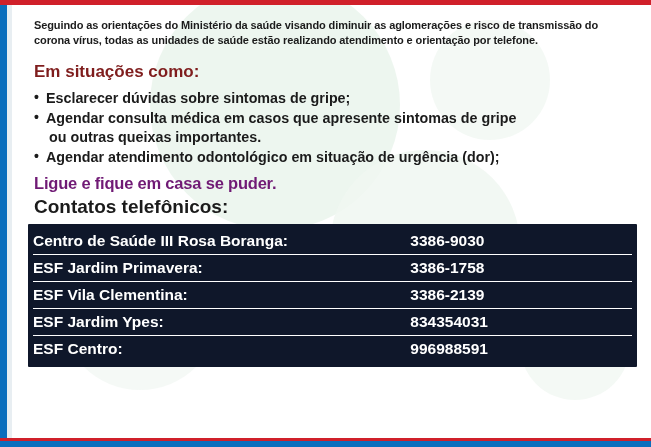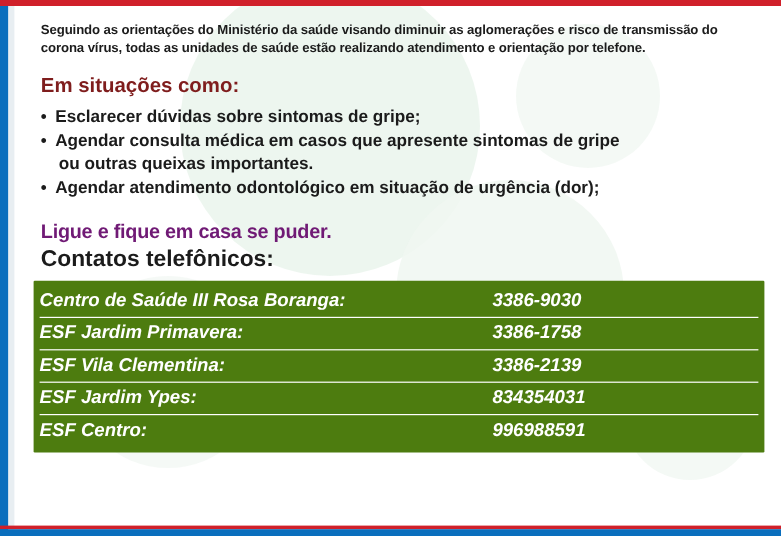--- a/index.html
+++ b/index.html
@@ -94,21 +94,21 @@
 
   .situacoes {
     font-size: 17px;
     font-weight: bold;
     color: #7f1d1d;
     margin: 0 0 7px 0;
   }
 
   ul.bullets {
     list-style: none;
-    margin: 0 0 17px 0;
+    margin: 0 0 7px 0;
     padding: 0;
   }
   ul.bullets li {
     font-size: 14.3px;
     font-weight: bold;
     color: #1b1b1b;
     line-height: 1.33;
     padding-left: 12px;
     position: relative;
     margin-bottom: 1px;
@@ -138,24 +138,23 @@
     font-size: 19px;
     font-weight: bold;
     color: #1b1b1b;
     margin: 0 0 6px 0;
   }
 
   .table-wrap {
     position: relative;
     z-index: 2;
     margin: 0 14px 0 28px;
-    background: #4d7c0f;
+    background: #0f172a;
     padding: 4px 5px 5px 5px;
     border-radius: 1px;
-    font-style: italic;
   }
   table.contatos {
     width: 100%;
     border-collapse: collapse;
     table-layout: fixed;
   }
   table.contatos td {
     color: #ffffff;
     font-weight: bold;
     font-size: 15.5px;

